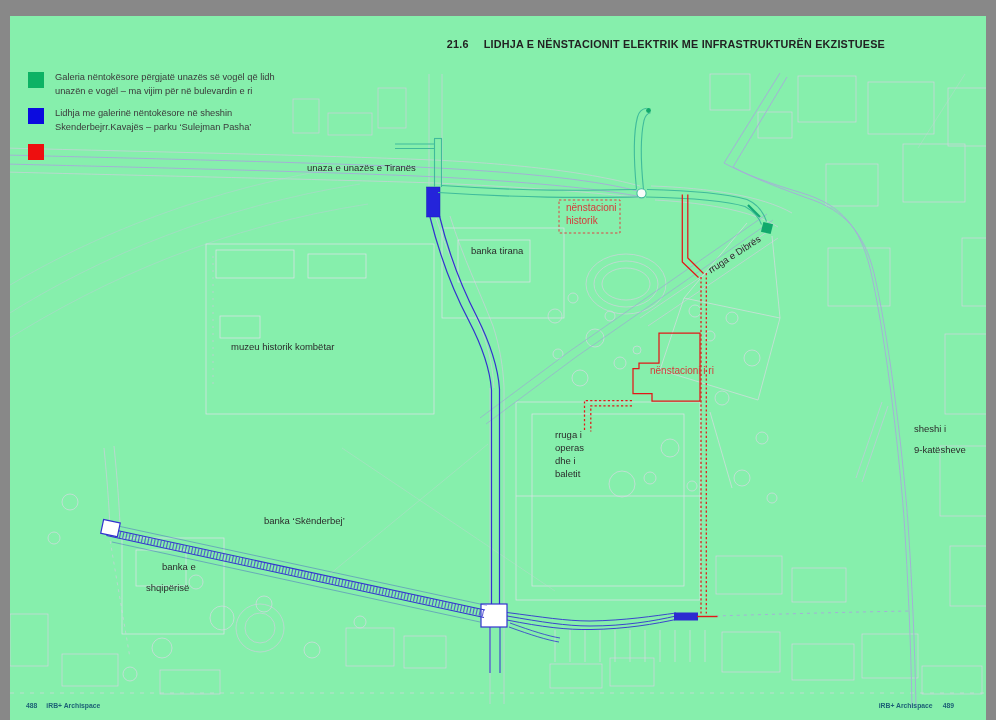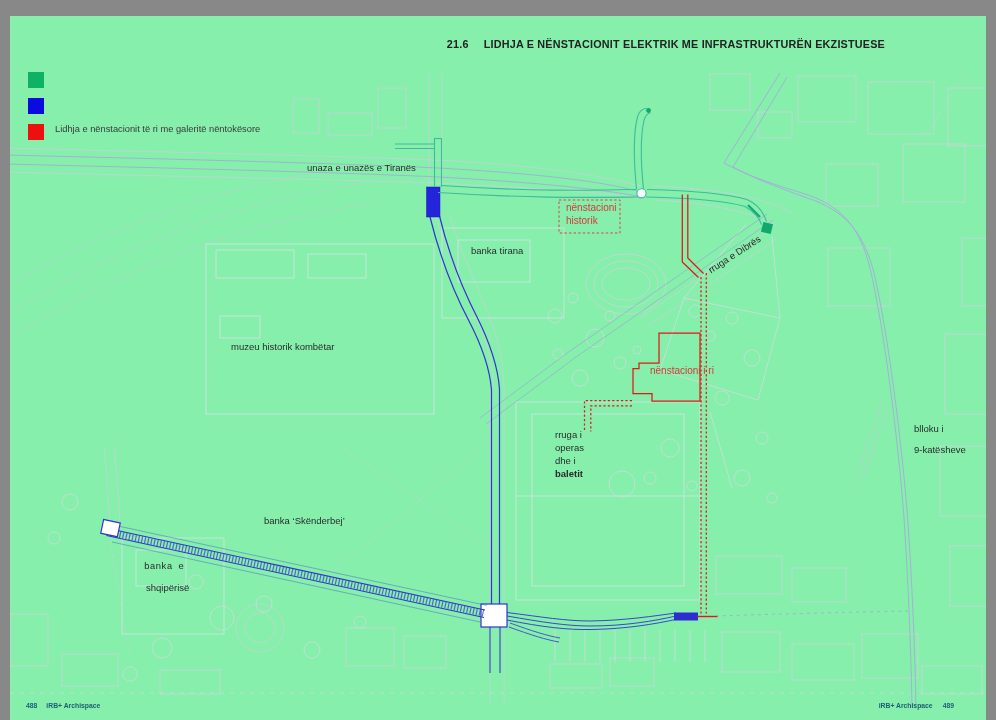--- a/index.html
+++ b/index.html
@@ -282,43 +282,44 @@
   </svg>
 
   <div class="title-row">
     <span>21.6</span>
     <span>LIDHJA E NËNSTACIONIT ELEKTRIK ME INFRASTRUKTURËN EKZISTUESE</span>
   </div>
 
   <div class="legend">
     <div class="legend-row">
       <div class="swatch sw-green"></div>
+      <div class="legend-text">Galeria nëntokësore përgjatë unazës së vogël që lidh unazën e vogël – ma vijim për në bulevardin e ri</div>
     </div>
     <div class="legend-row">
       <div class="swatch sw-blue"></div>
+      <div class="legend-text">Lidhja me galerinë nëntokësore në sheshin Skenderbejrr.Kavajës – parku ‘Sulejman Pasha’</div>
     </div>
     <div class="legend-row">
       <div class="swatch sw-red"></div>
-      <div class="legend-text">Lidhja e nënstacionit të ri me galeritë nëntokësore</div>
     </div>
   </div>
 
   <div class="maplabel" style="left:297px;top:146px;">unaza e unazës e Tiranës</div>
   <div class="maplabel" style="left:461px;top:229px;">banka tirana</div>
   <div class="maplabel" style="left:221px;top:325px;">muzeu historik kombëtar</div>
   <div class="maplabel rotated" style="left:696px;top:250px;">rruga e Dibrës</div>
   <div class="maplabel" style="left:254px;top:499px;">banka ‘Skënderbej’</div>
-  <div class="maplabel" style="left:134px;top:545px;font-family:Liberation Mono, monospace;">banka e</div>
+  <div class="maplabel" style="left:152px;top:545px;">banka e</div>
   <div class="maplabel" style="left:136px;top:566px;">shqipërisë</div>
-  <div class="maplabel" style="left:904px;top:407px;">blloku i</div>
+  <div class="maplabel" style="left:904px;top:407px;">sheshi i</div>
   <div class="maplabel" style="left:904px;top:428px;">9-katësheve</div>
   <div class="maplabel" style="left:545px;top:413px;">rruga i</div>
   <div class="maplabel" style="left:545px;top:426px;">operas</div>
   <div class="maplabel" style="left:545px;top:439px;">dhe i</div>
-  <div class="maplabel" style="left:545px;top:452px;font-weight:bold;">baletit</div>
+  <div class="maplabel" style="left:545px;top:452px;">baletit</div>
   <div class="maplabel-red" style="left:556px;top:186px;">nënstacioni</div>
   <div class="maplabel-red" style="left:556px;top:199px;">historik</div>
   <div class="maplabel-red" style="left:640px;top:349px;">nënstacioni i ri</div>
 
   <div class="footer-left">
     <span>488</span>
     <span>iRB+ Archispace</span>
   </div>
   <div class="footer-right">
     <span>iRB+ Archispace</span>

